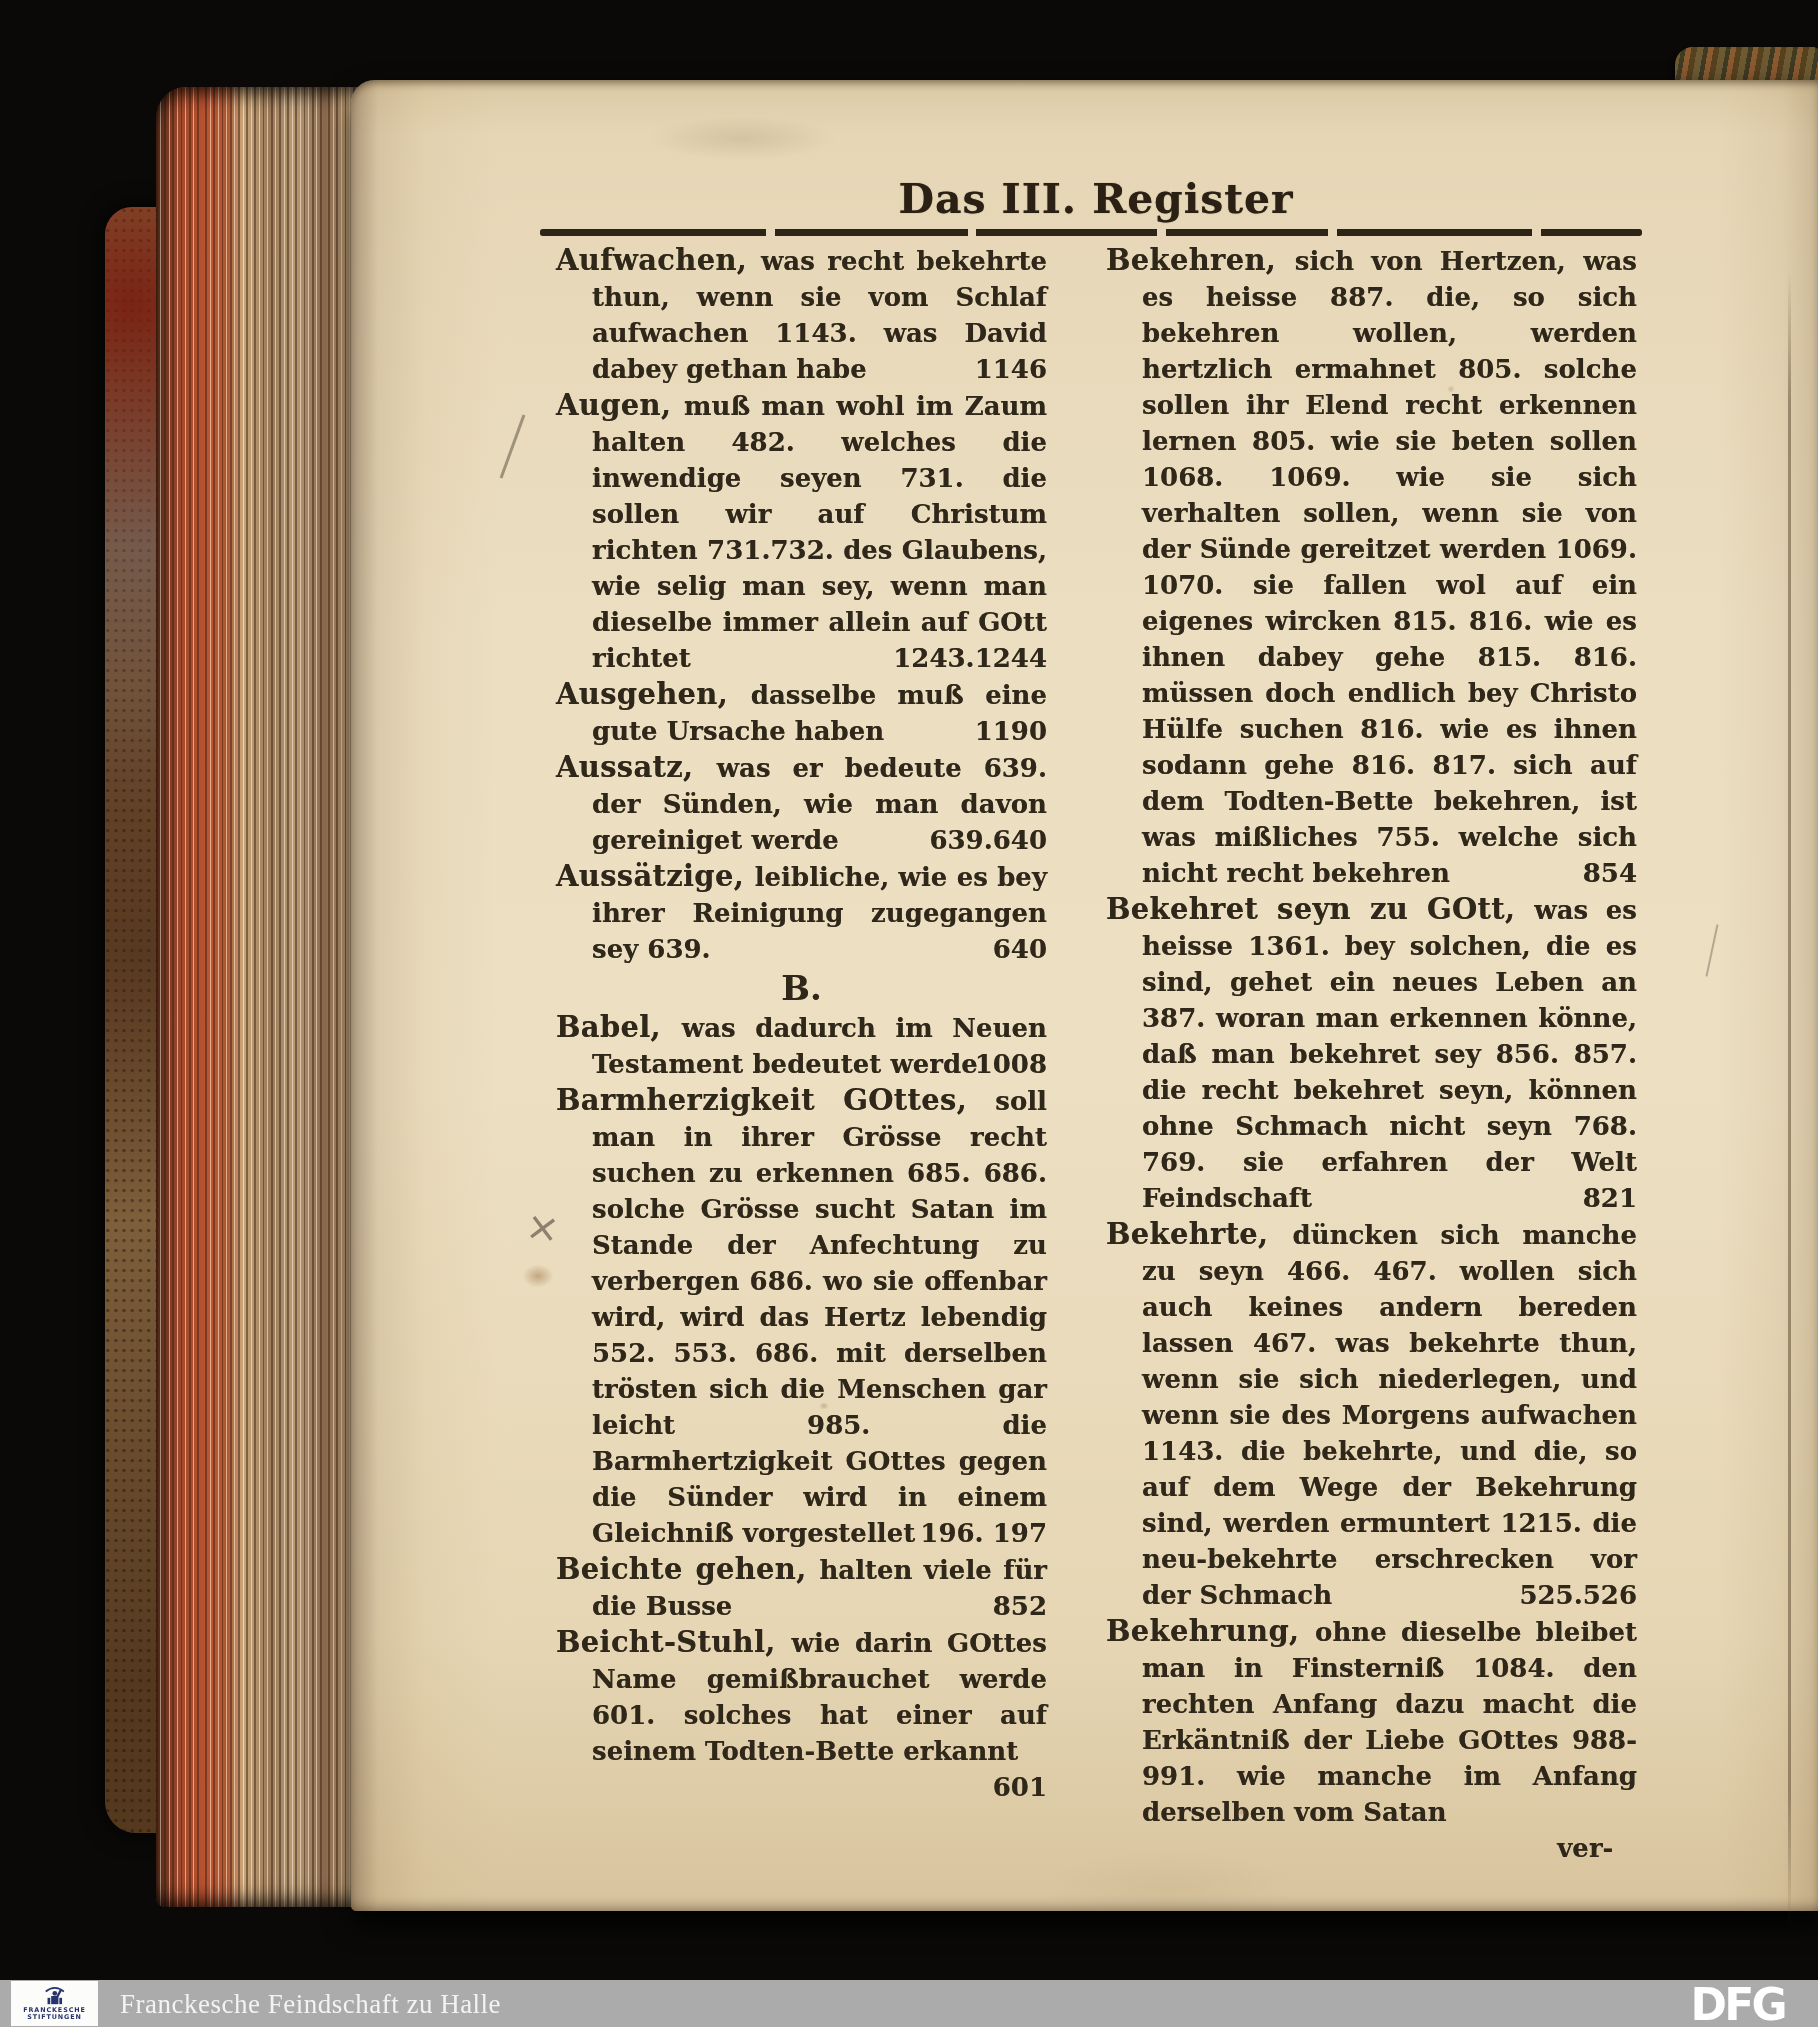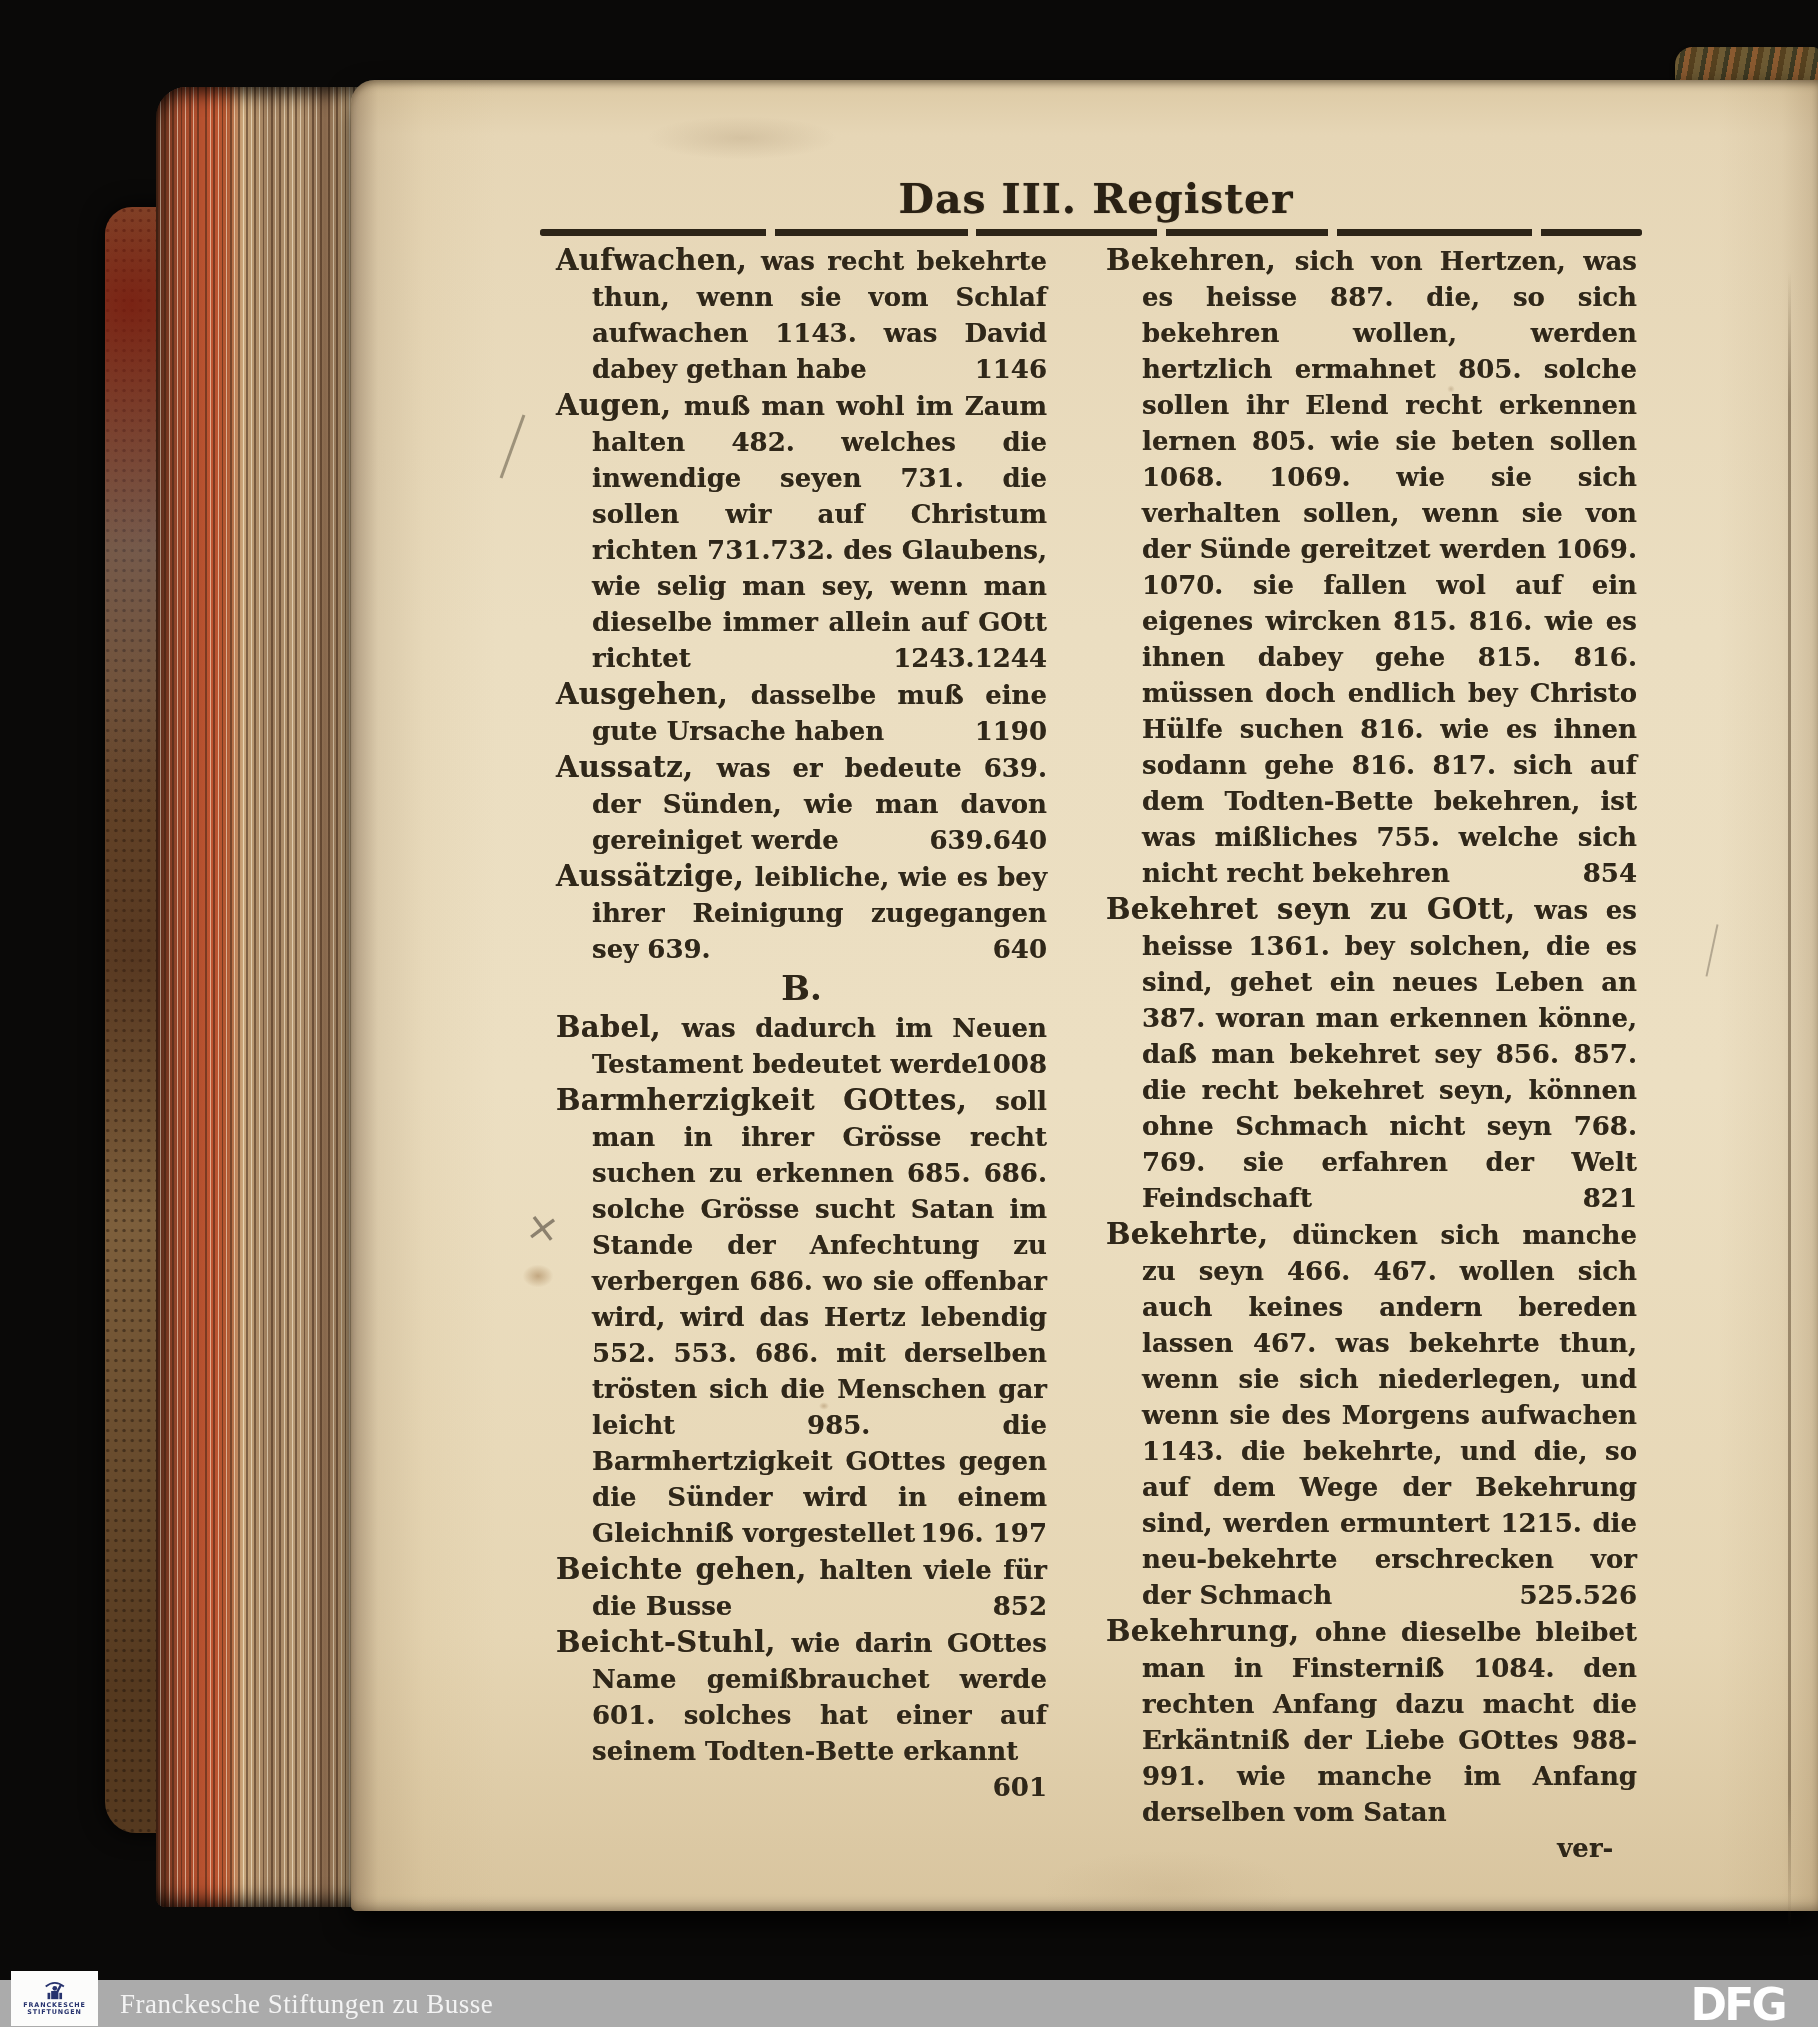--- a/index.html
+++ b/index.html
@@ -81,21 +81,21 @@
   .mark{position:absolute;color:rgba(100,90,72,.75);}
   .mark-slash-1{left:160px;top:333px;width:2.7px;height:67px;
     background:rgba(95,85,68,.55);transform:rotate(20deg);}
   .mark-x{left:175px;top:1124px;font-size:40px;font-family:"DejaVu Sans",sans-serif;
     color:rgba(100,90,75,.7);transform:rotate(8deg);}
   .mark-slash-2{left:1360px;top:844px;width:2.3px;height:53px;
     background:rgba(110,100,85,.45);transform:rotate(12deg);}
 
   
   .footer-bar{position:absolute;left:0;bottom:0;width:1818px;height:47px;background:#ababab;}
-  .logo-box{position:absolute;left:11px;bottom:0.9px;width:87px;height:55px;background:#fcfcfb;
+  .logo-box{position:absolute;left:11px;bottom:0.9px;width:87px;height:45px;background:#fcfcfb;
     display:flex;flex-direction:column;align-items:center;justify-content:center;gap:0.9px;}
   .logo-caption{font-family:"DejaVu Sans",sans-serif;font-size:6.4px;line-height:7.3px;
     letter-spacing:0.9px;color:#27336e;text-align:center;width:76px;font-weight:700;}
   .institution{position:absolute;left:120px;top:50%;transform:translateY(-50%);
     color:#f3f3f3;font-family:"Liberation Serif",serif;font-size:27px;letter-spacing:0.5px;}
   .dfg{position:absolute;right:33px;top:50%;transform:translateY(-50%);color:#ffffff;
     font-family:"DejaVu Sans",sans-serif;font-weight:800;font-size:44px;letter-spacing:-2.7px;}
 </style>
 </head>
 <body>
@@ -143,18 +143,18 @@
       <svg width="23.6" height="20" viewBox="0 0 26 22">
         <path d="M3 6 Q13 -2 23 6" fill="none" stroke="#27336e" stroke-width="2"></path>
         <circle cx="13" cy="8" r="2.6" fill="#27336e"></circle>
         <rect x="9" y="11" width="8" height="9" fill="#27336e"></rect>
         <rect x="5" y="13" width="3" height="7" fill="#27336e"></rect>
         <rect x="18" y="13" width="3" height="7" fill="#27336e"></rect>
         <rect x="16.5" y="4" width="2.5" height="8" fill="#27336e" transform="rotate(28 17.7 8)"></rect>
       </svg>
       <div class="logo-caption">FRANCKESCHE STIFTUNGEN</div>
     </div>
-    <div class="institution">Franckesche Stiftungen zu Busse</div>
+    <div class="institution">Franckesche Feindschaft zu Halle</div>
     <div class="dfg">DFG</div>
   </div>
 
 </div>
 
 
 </body></html>

